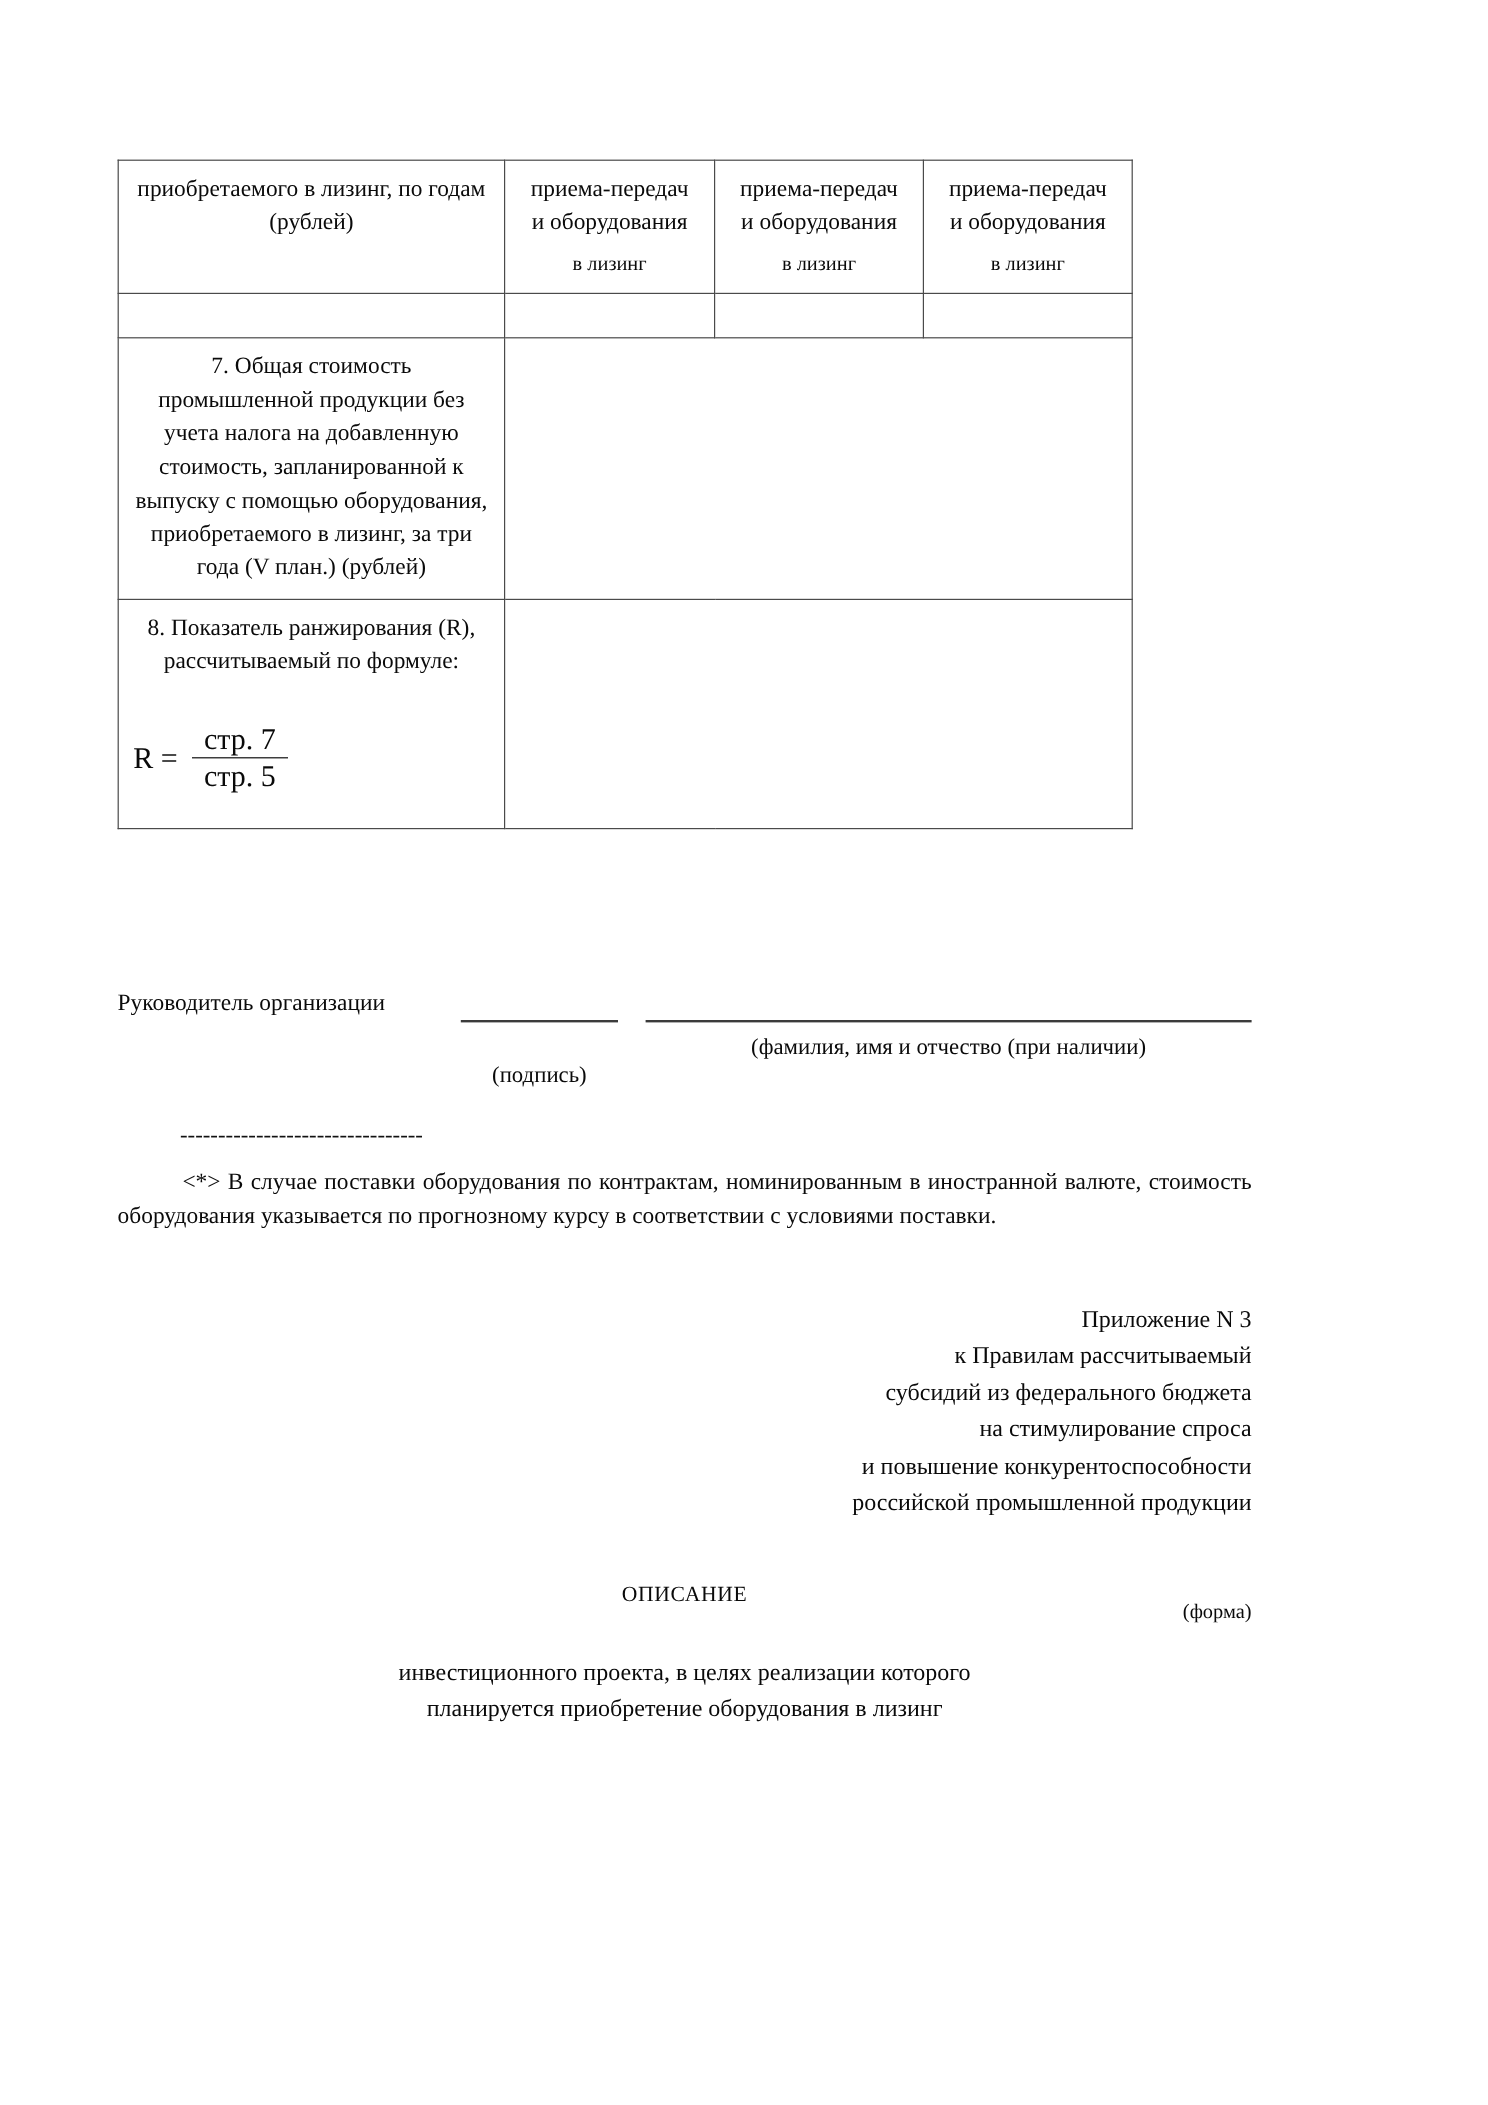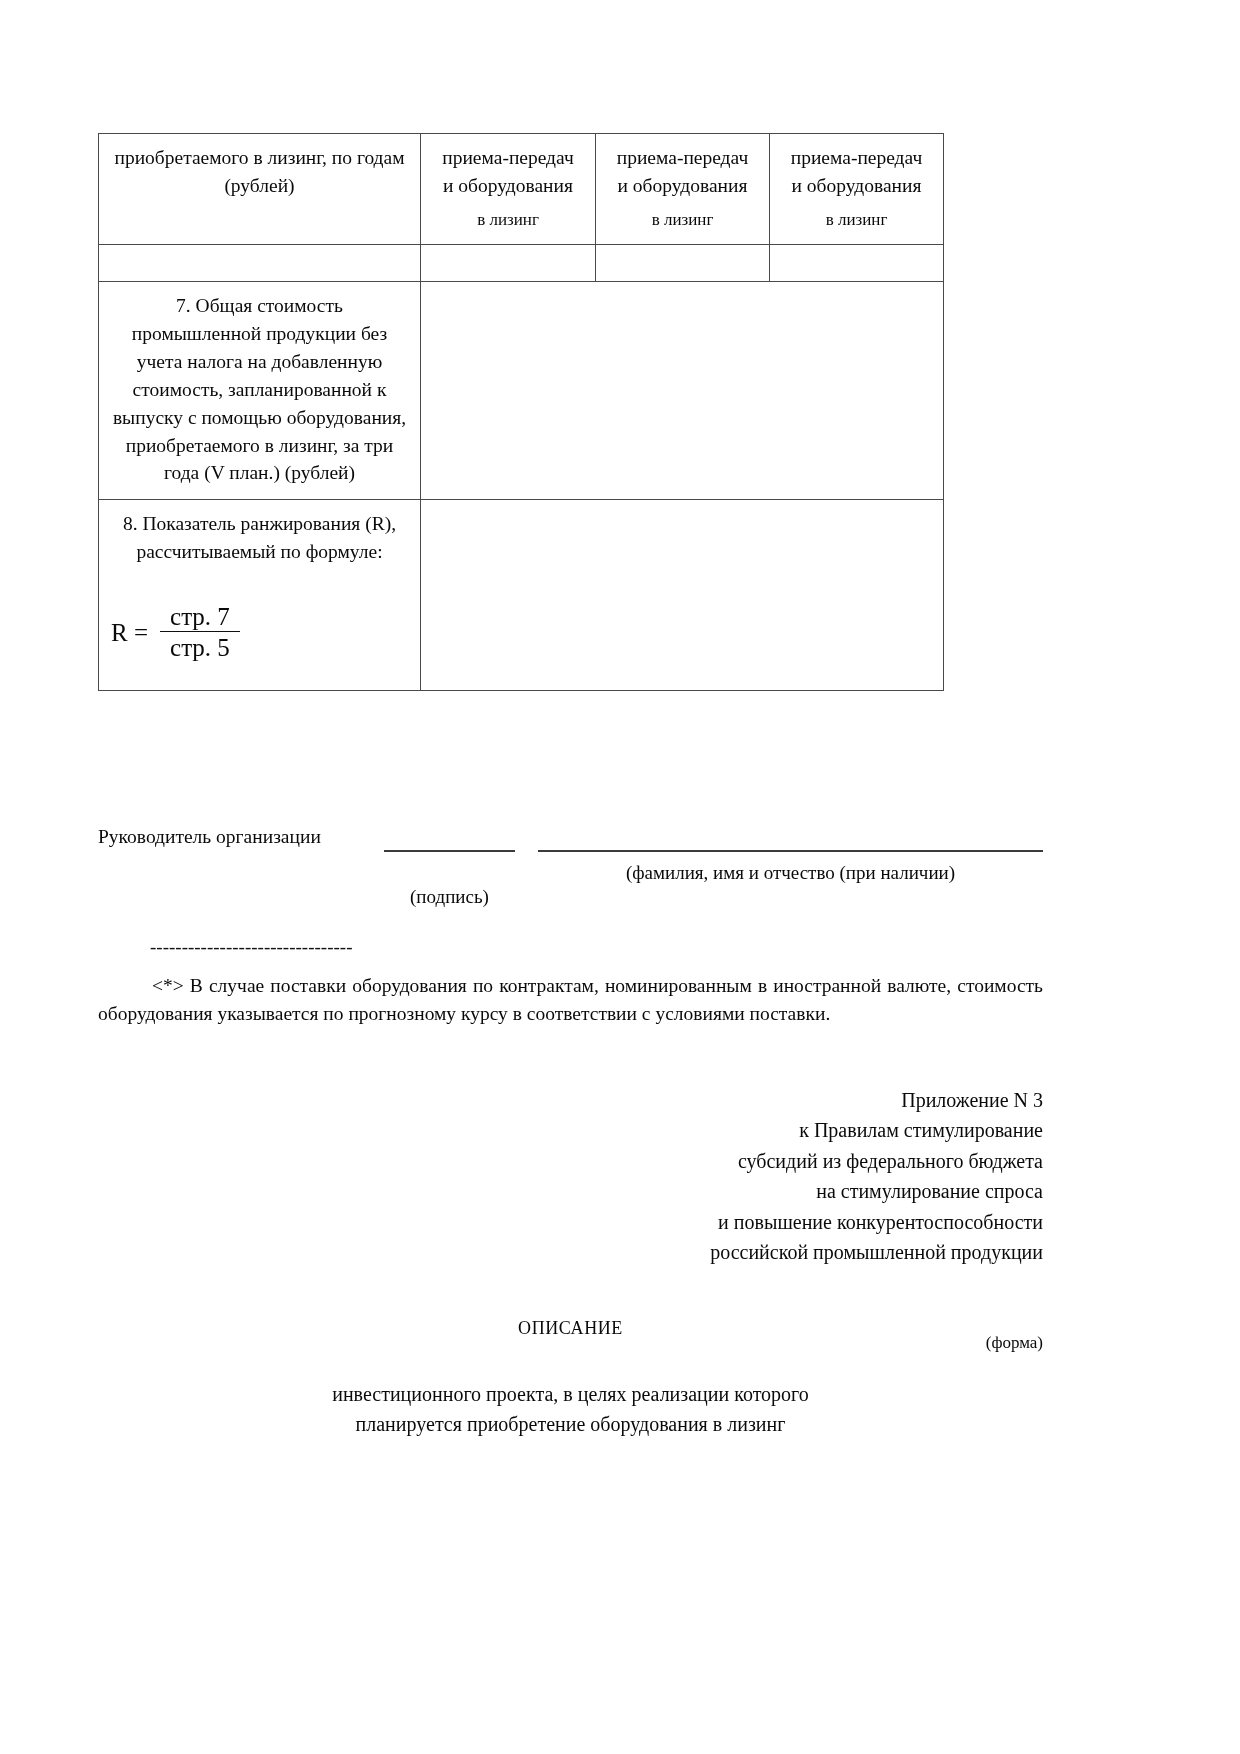--- a/index.html
+++ b/index.html
@@ -301,21 +301,21 @@
       <span class="sig-cap-1">(подпись)</span>
       <span class="sig-cap-2">(фамилия, имя и отчество (при наличии)</span>
     </div>
   </div>
 
   <div class="fn-rule">--------------------------------</div>
   <div class="footnote">&lt;*&gt; В случае поставки оборудования по контрактам, номинированным в иностранной валюте, стоимость оборудования указывается по прогнозному курсу в соответствии с условиями поставки.</div>
 
   <div class="appendix">
     <div>Приложение N 3</div>
-    <div>к Правилам стимулирование</div>
+    <div>к Правилам рассчитываемый</div>
     <div>субсидий из федерального бюджета</div>
     <div>на стимулирование спроса</div>
     <div>и повышение конкурентоспособности</div>
     <div>российской промышленной продукции</div>
   </div>
 
   <div class="form-word">(форма)</div>
 
   <div class="doc-title">
     <div class="main">ОПИСАНИЕ</div>

